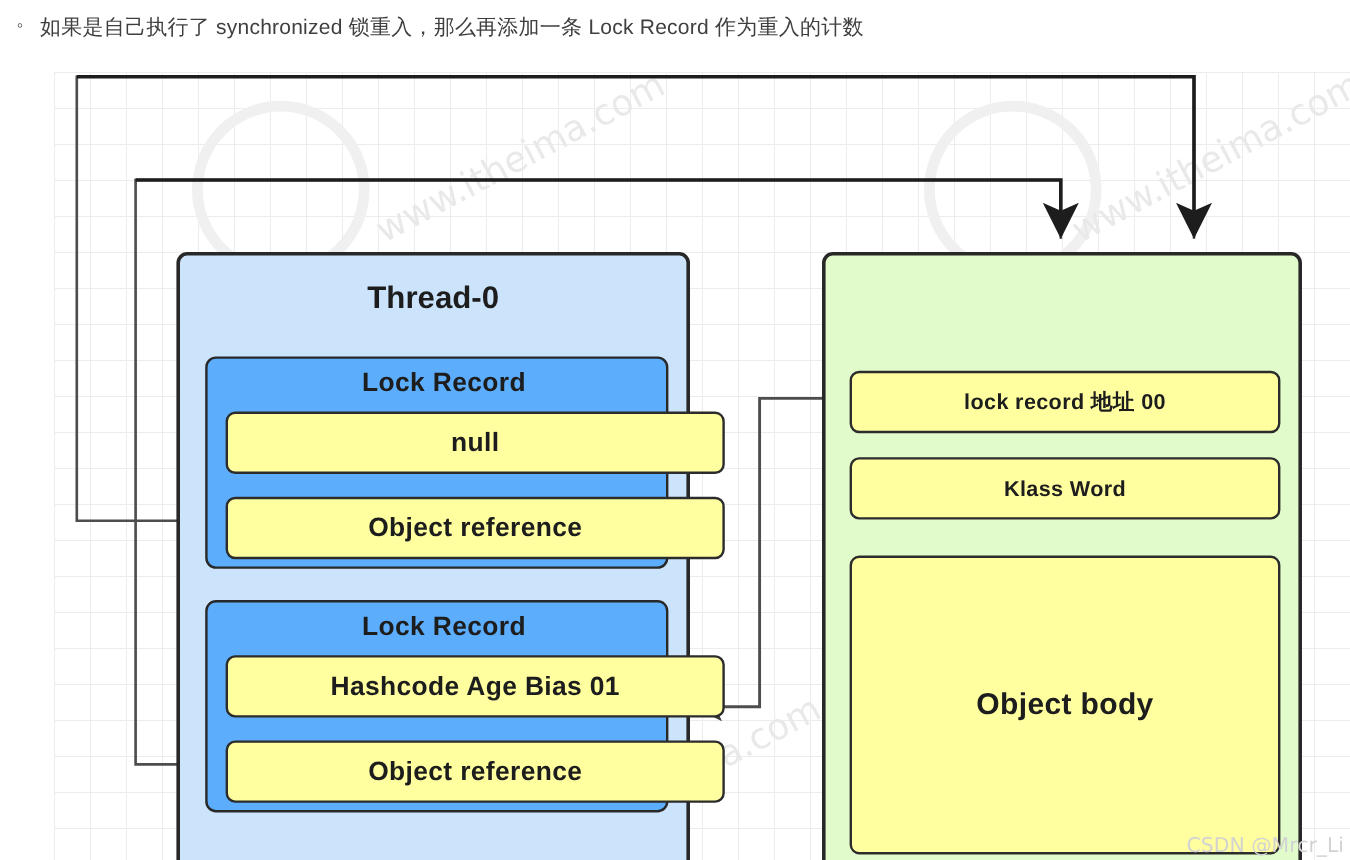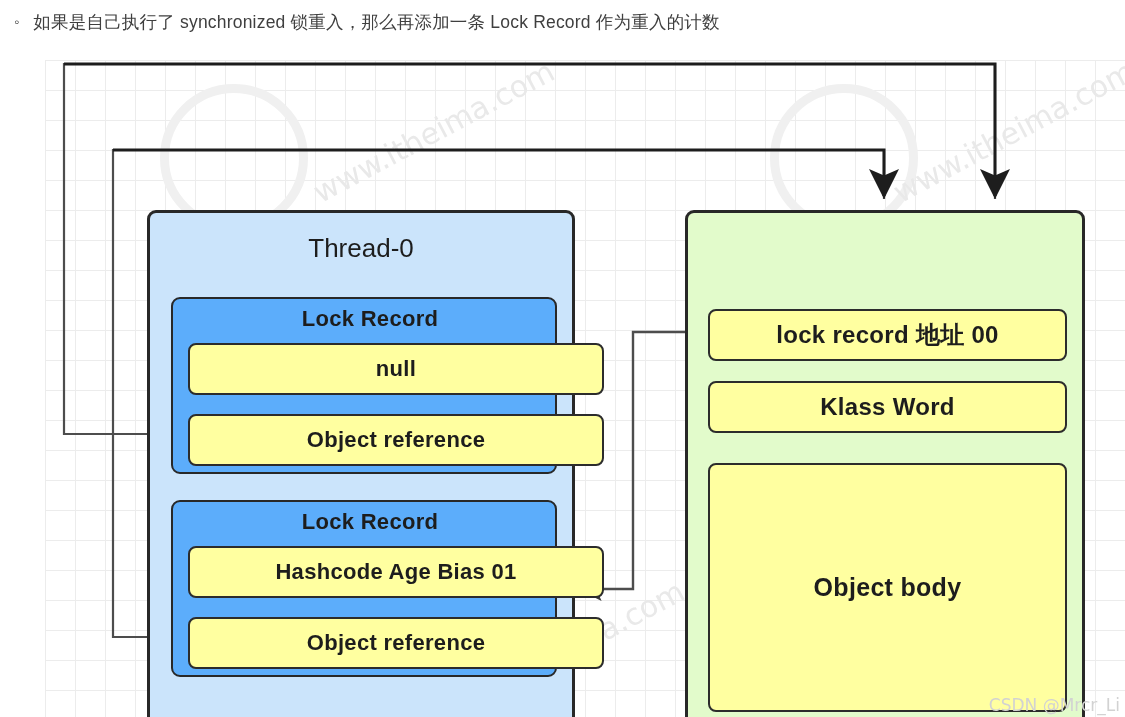--- a/index.html
+++ b/index.html
@@ -90,21 +90,21 @@
 
   
   .node {
     position: absolute;
     box-sizing: border-box;
     border: 3px solid #282828;
     border-radius: 9px;
   }
   .node-title {
     text-align: center;
-    font-weight: normal;
+    font-weight: bold;
     color: #1d1d1d;
   }
 
   #thread-box {
     left: 147px; top: 166px;
     width: 428px; height: 534px;
     background: #cbe4fb;
   }
   #thread-title {
     margin-top: 20px;
@@ -168,21 +168,21 @@
     box-sizing: border-box;
     left: 20px;
     width: 359px;
     background: #ffffa0;
     border: 2px solid #2c2c2c;
     border-radius: 8px;
     display: flex;
     align-items: center;
     justify-content: center;
     font-weight: bold;
-    font-size: 24px;
+    font-size: 18px;
     color: #1d1d1d;
     letter-spacing: .3px;
   }
   #obj-slot-lockrecord { top: 96px;  height: 52px; }
   #obj-slot-klassword  { top: 168px; height: 52px; }
   #obj-slot-body       { top: 250px; height: 249px; font-size: 25px; }
 
   
   #csdn-watermark {
     position: absolute;

